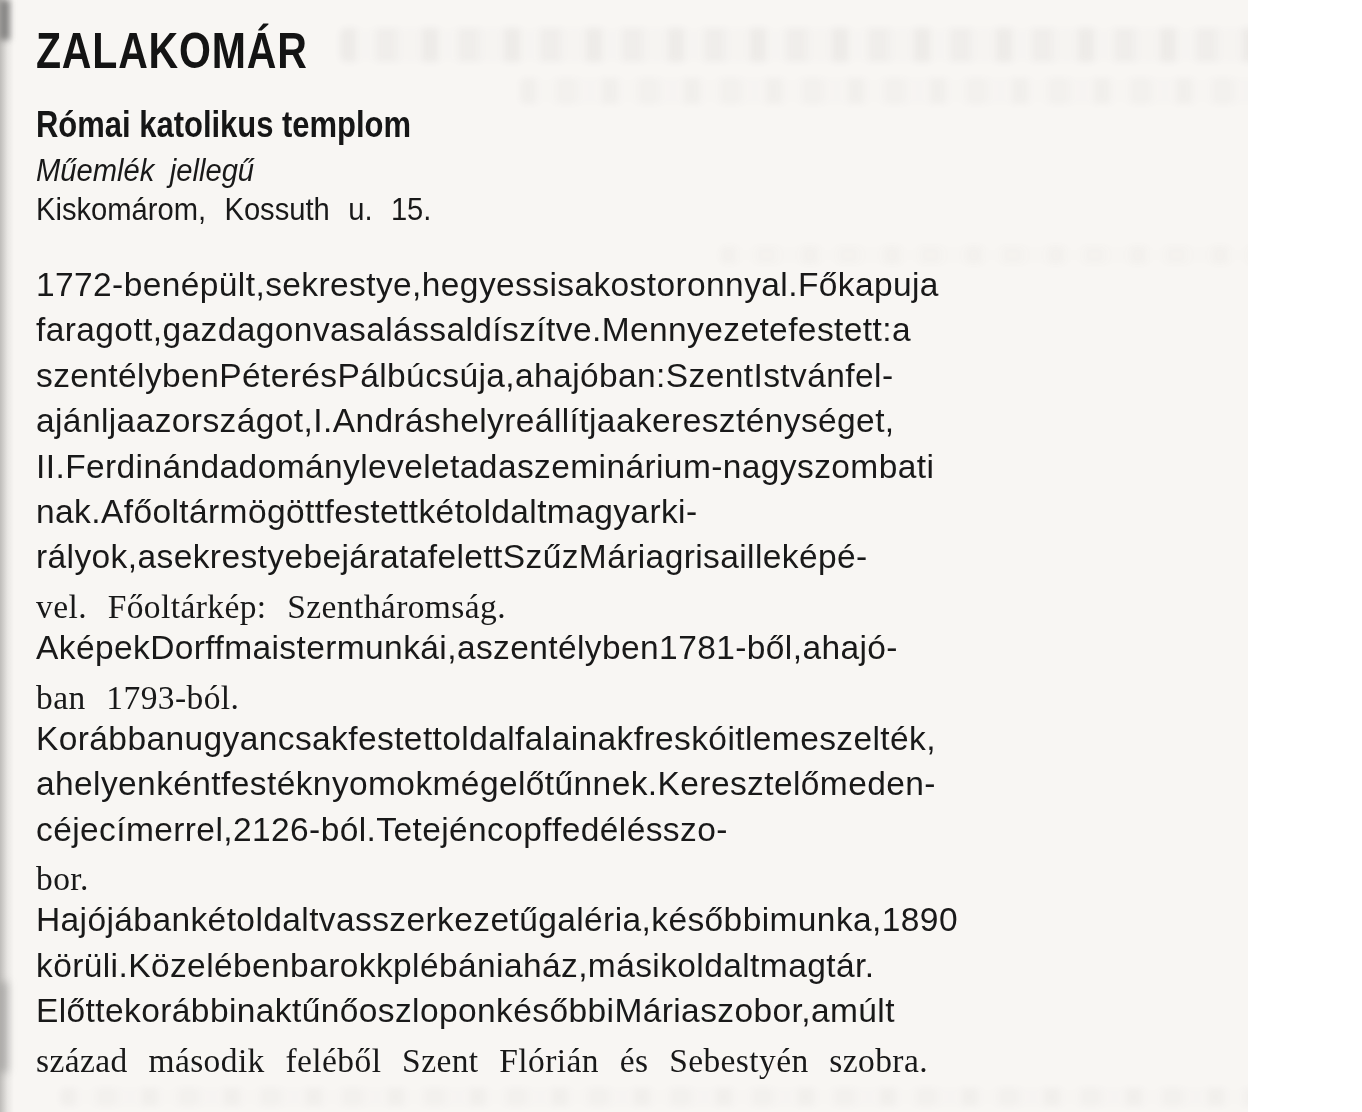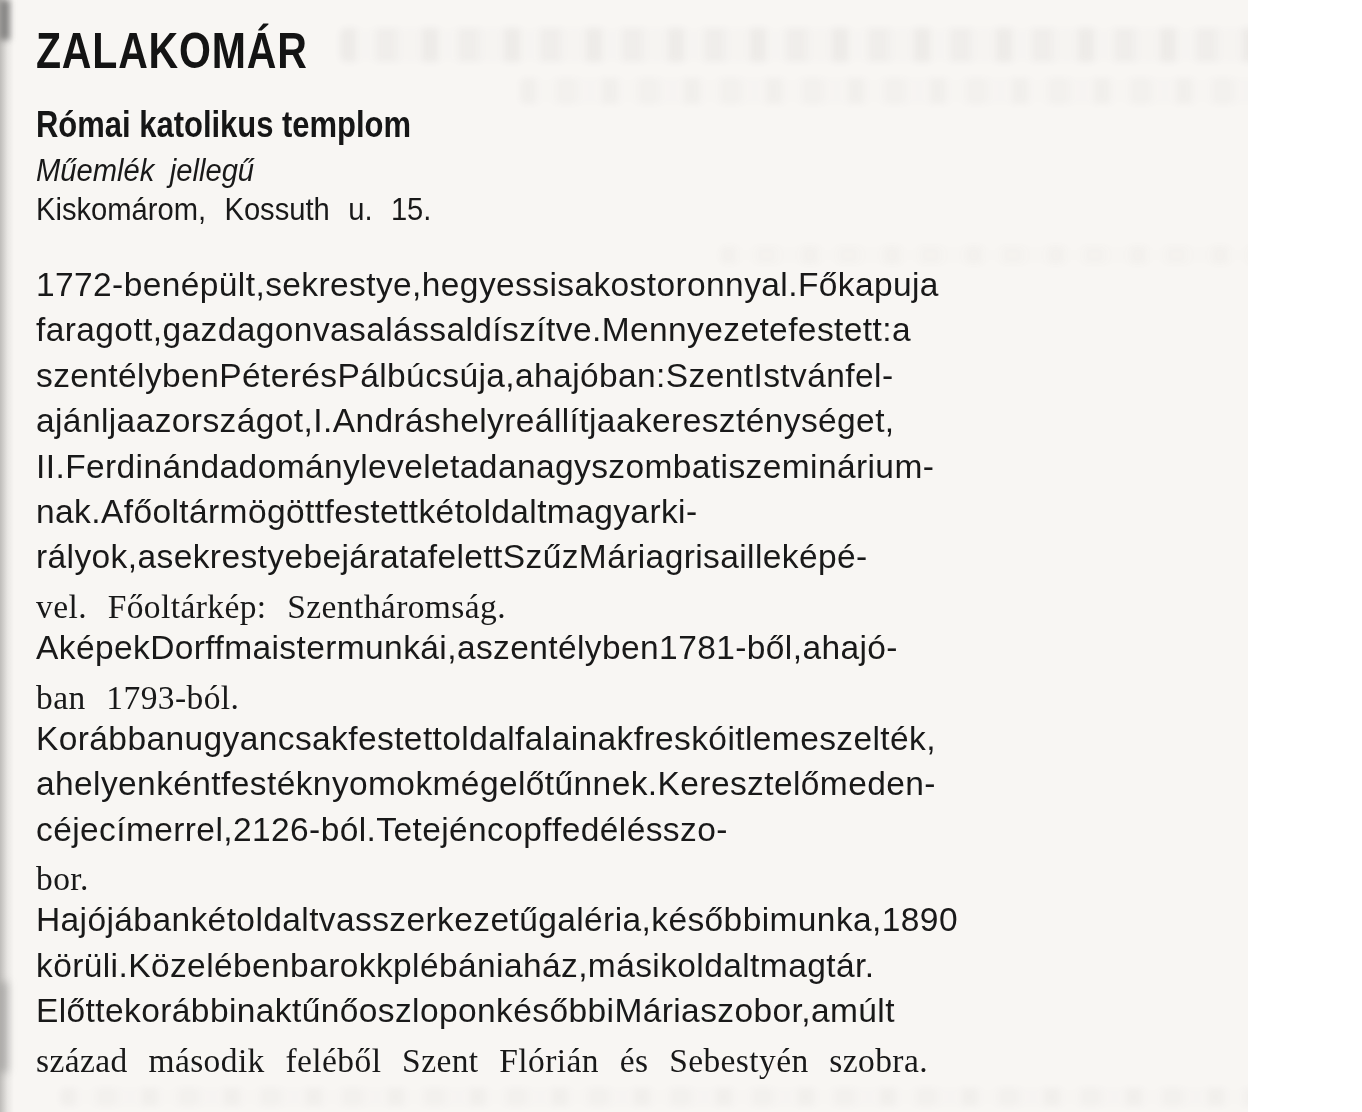--- a/index.html
+++ b/index.html
@@ -177,22 +177,22 @@
         <span>helyreállítja</span>
         <span>a</span>
         <span>kereszténységet,</span>
       </div>
       <div class="line">
         <span>II.</span>
         <span>Ferdinánd</span>
         <span>adománylevelet</span>
         <span>ad</span>
         <span>a</span>
+        <span>szeminárium-</span>
         <span>nagyszombati</span>
-        <span>szeminárium-</span>
       </div>
       <div class="line">
         <span>nak.</span>
         <span>A</span>
         <span>főoltár</span>
         <span>mögött</span>
         <span>festett</span>
         <span>kétoldalt</span>
         <span>magyar</span>
         <span>ki-</span>

